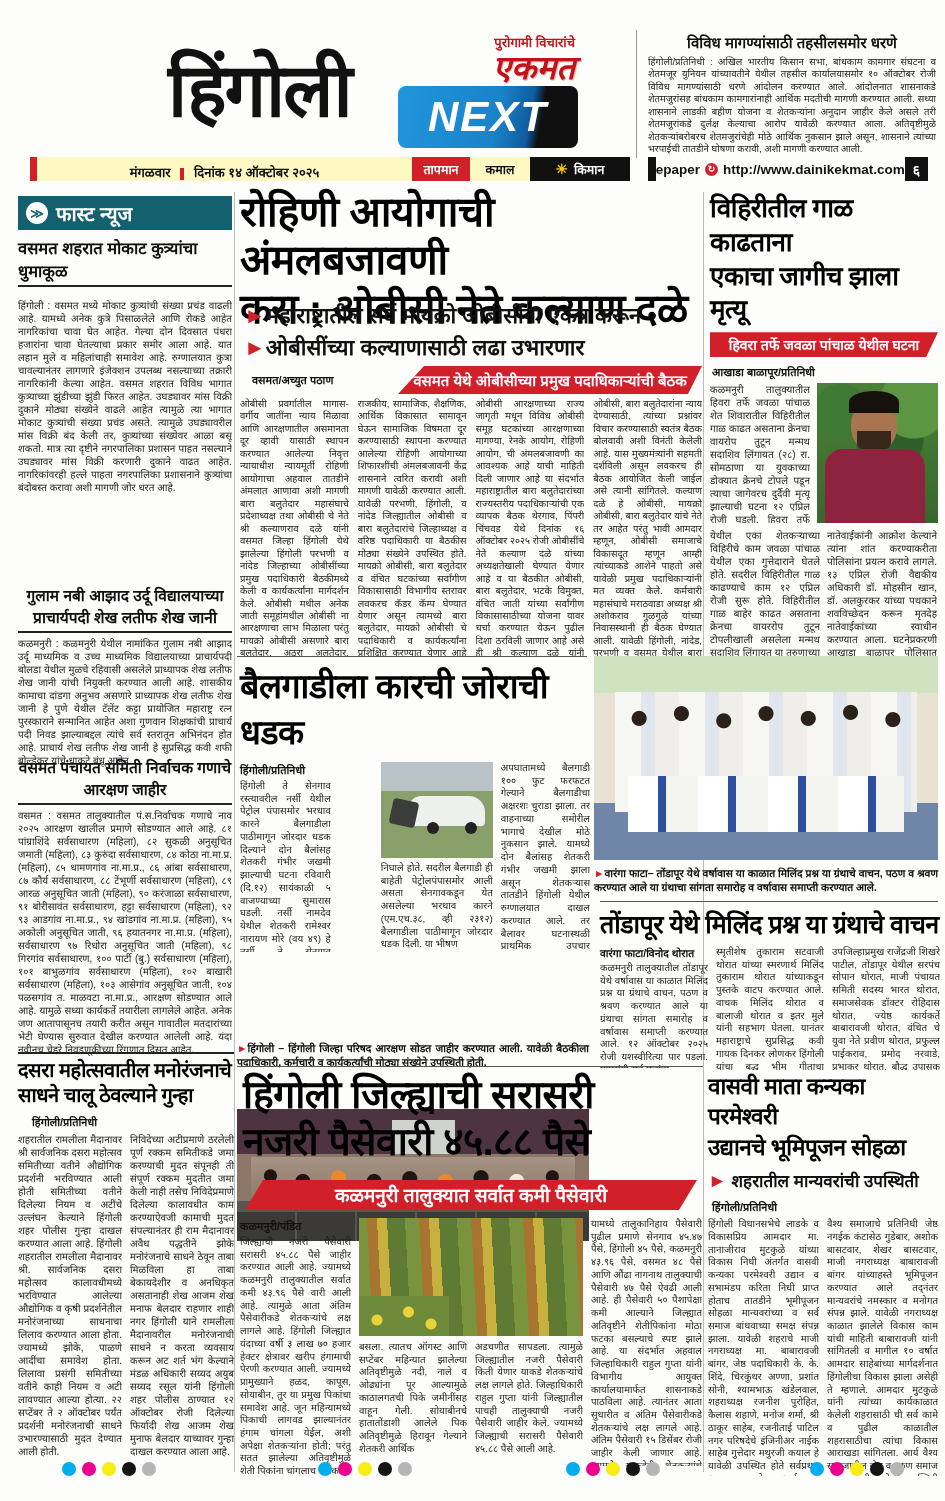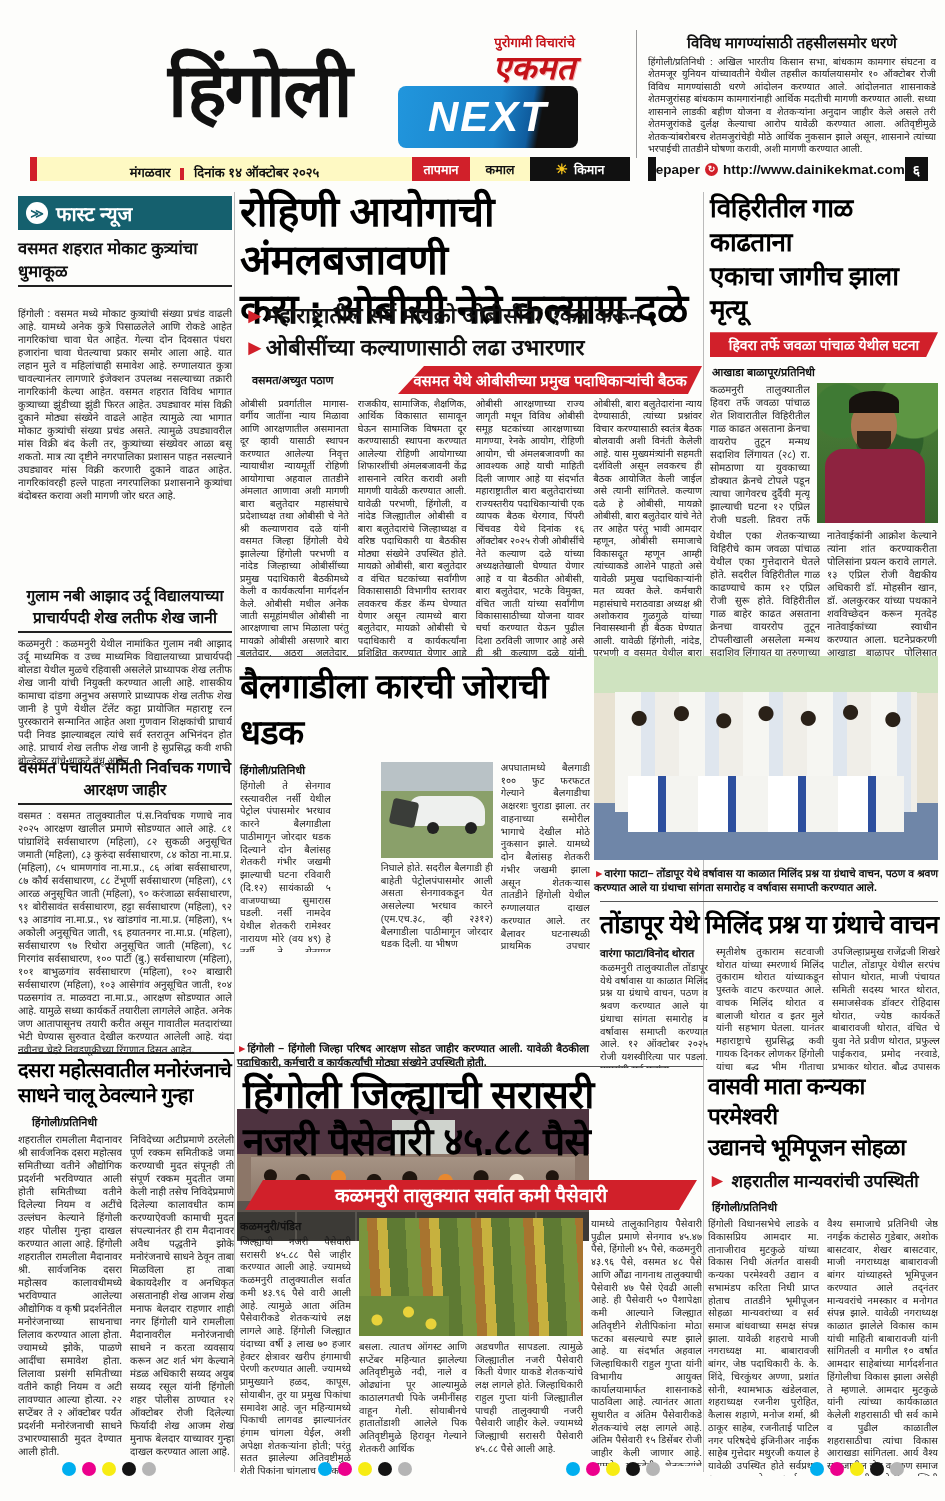--- a/index.html
+++ b/index.html
@@ -60,21 +60,21 @@
     </div>
     <div style="width:30px;height:24px;background:#111;color:#fff;font-weight:bold;font-size:14px;display:flex;align-items:center;justify-content:center;">६</div>
   </div>
 
   <div class="abs" style="left:18px;top:196px;width:214px;height:34px;background:#15606e;display:flex;align-items:center;gap:8px;padding-left:8px;box-sizing:border-box;">
     <span style="width:22px;height:22px;border-radius:50%;background:#fff;color:#15606e;font-weight:900;display:inline-flex;align-items:center;justify-content:center;font-size:13px;">≫</span>
     <span style="color:#fff;font-weight:900;font-size:20px;">फास्ट न्यूज</span>
   </div>
 
   <div class="abs" style="left:18px;top:236px;width:214px;">
-    <div style="font-size:16.5px;font-weight:900;border-bottom:2px solid #222;padding-bottom:3px;margin-bottom:20px;">वसमत शहरात मोकाट कुत्र्यांचा धुमाकूळ</div>
+    <div style="font-size:16.5px;font-weight:900;border-bottom:2px solid #222;padding-bottom:3px;margin-bottom:12px;">वसमत शहरात मोकाट कुत्र्यांचा धुमाकूळ</div>
     <div class="jt" style="font-size:10px;height:310px;">हिंगोली : वसमत मध्ये मोकाट कुत्र्यांची संख्या प्रचंड वाढली आहे. यामध्ये अनेक कुत्रे पिसाळलेले आणि रोकडे आहेत नागरिकांचा चावा घेत आहेत. गेल्या दोन दिवसात पंधरा हजारांना चावा घेतल्याचा प्रकार समोर आला आहे. यात लहान मुले व महिलांचाही समावेश आहे. रुग्णालयात कुत्रा चावल्यानंतर लागणारे इंजेक्शन उपलब्ध नसल्याच्या तक्रारी नागरिकांनी केल्या आहेत. वसमत शहरात विविध भागात कुत्र्याच्या झुंडीच्या झुंडी फिरत आहेत. उघड्यावर मांस विक्री दुकाने मोठ्या संख्येने वाढले आहेत त्यामुळे त्या भागात मोकाट कुत्र्यांची संख्या प्रचंड असते. त्यामुळे उघड्यावरील मांस विक्री बंद केली तर, कुत्र्यांच्या संख्येवर आळा बसू शकतो. मात्र त्या दृष्टीने नगरपालिका प्रशासन पाहत नसल्याने उघड्यावर मांस विक्री करणारी दुकाने वाढत आहेत. नागरिकांवरही हल्ले पाहता नगरपालिका प्रशासनाने कुत्र्यांचा बंदोबस्त करावा अशी मागणी जोर धरत आहे.</div>
   </div>
 
   <div class="abs" style="left:18px;top:584px;width:214px;">
     <div style="font-size:15.5px;font-weight:900;text-align:center;border-bottom:2px solid #222;padding-bottom:3px;margin-bottom:4px;">गुलाम नबी आझाद उर्दू विद्यालयाच्या प्राचार्यपदी शेख लतीफ शेख जानी</div>
     <div class="jt" style="font-size:10px;height:148px;">कळमनुरी : कळमनुरी येथील नामांकित गुलाम नबी आझाद उर्दू माध्यमिक व उच्च माध्यमिक विद्यालयाच्या प्राचार्यपदी बोलडा येथील मुळचे रहिवासी असलेले प्राध्यापक शेख लतीफ शेख जानी यांची नियुक्ती करण्यात आली आहे. शासकीय कामाचा दांडगा अनुभव असणारे प्राध्यापक शेख लतीफ शेख जानी हे पुणे येथील टॅलेंट कट्टा प्रायोजित महाराष्ट्र रत्न पुरस्काराने सन्मानित आहेत अशा गुणवान शिक्षकांची प्राचार्य पदी निवड झाल्याबद्दल त्यांचे सर्व स्तरातून अभिनंदन होत आहे. प्राचार्य शेख लतीफ शेख जानी हे सुप्रसिद्ध कवी शफी बोल्डेकर यांचे धाकटे बंधू आहेत.</div>
   </div>
 
   <div class="abs" style="left:18px;top:756px;width:214px;">
     <div style="font-size:15.5px;font-weight:900;text-align:center;border-bottom:2px solid #222;padding-bottom:3px;margin-bottom:4px;">वसमत पंचायत समिती निर्वाचक गणाचे आरक्षण जाहीर</div>

